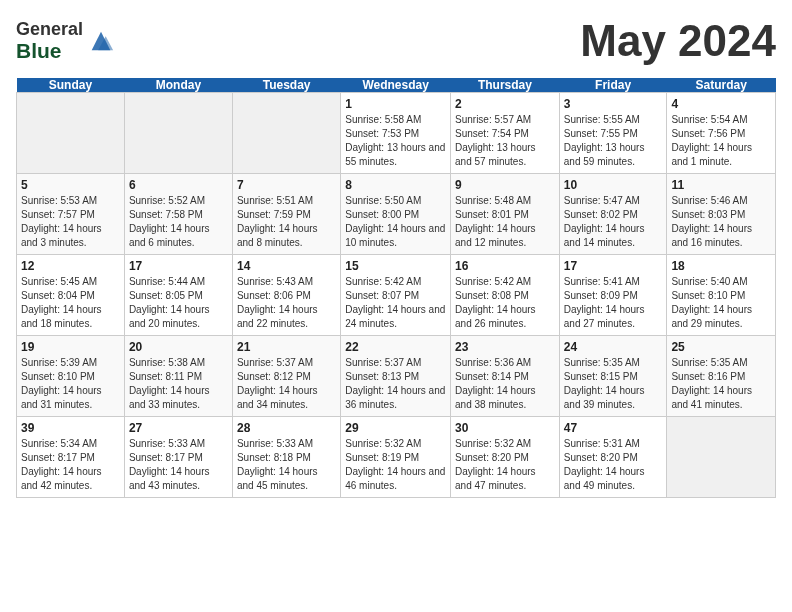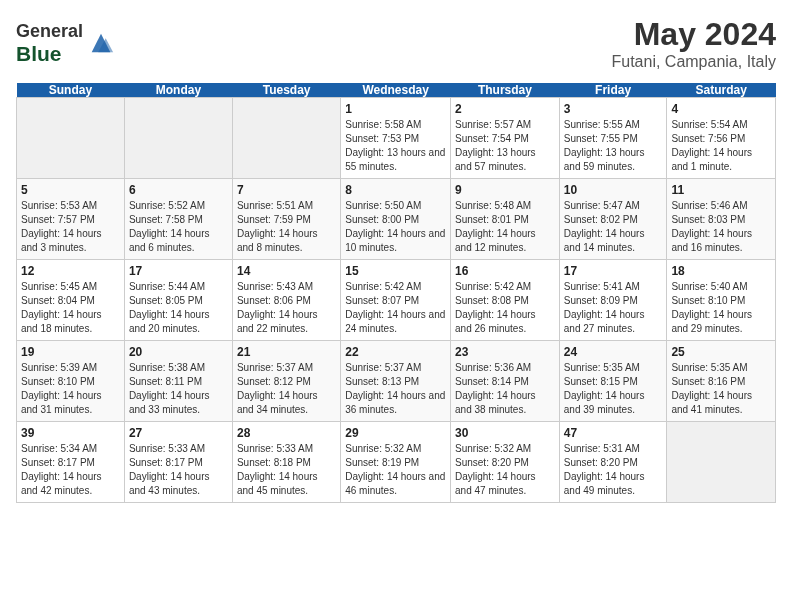--- a/index.html
+++ b/index.html
@@ -37,21 +37,21 @@
     }
     .logo-icon {
       width: 28px;
       height: 28px;
       margin-left: 4px;
     }
     .title-block {
       text-align: right;
     }
     .month-title {
-      font-size: 32px;
+      font-size: 44px;
       font-weight: bold;
       color: #333;
     }
     .location {
       font-size: 16px;
       color: #555;
     }
     table {
       width: 100%;
       border-collapse: collapse;
@@ -104,21 +104,20 @@
       <span class="logo-blue">Blue</span>
     </div>
 
     <svg class="logo-icon" viewBox="0 0 30 30">
       <polygon points="5,25 15,5 25,25" fill="#1a5fa8" opacity="0.85"></polygon>
       <polygon points="12,25 20,10 28,25" fill="#1a5fa8" opacity="0.5"></polygon>
     </svg>
   </div>
   <div class="title-block">
     <div class="month-title">May 2024</div>
-    <div class="location">Futani, Campania, Italy</div>
   </div>
 </div>
 
 <table>
   <thead>
     <tr>
     <th>Sunday</th>
         <th>Monday</th>
         <th>Tuesday</th>
         <th>Wednesday</th>

